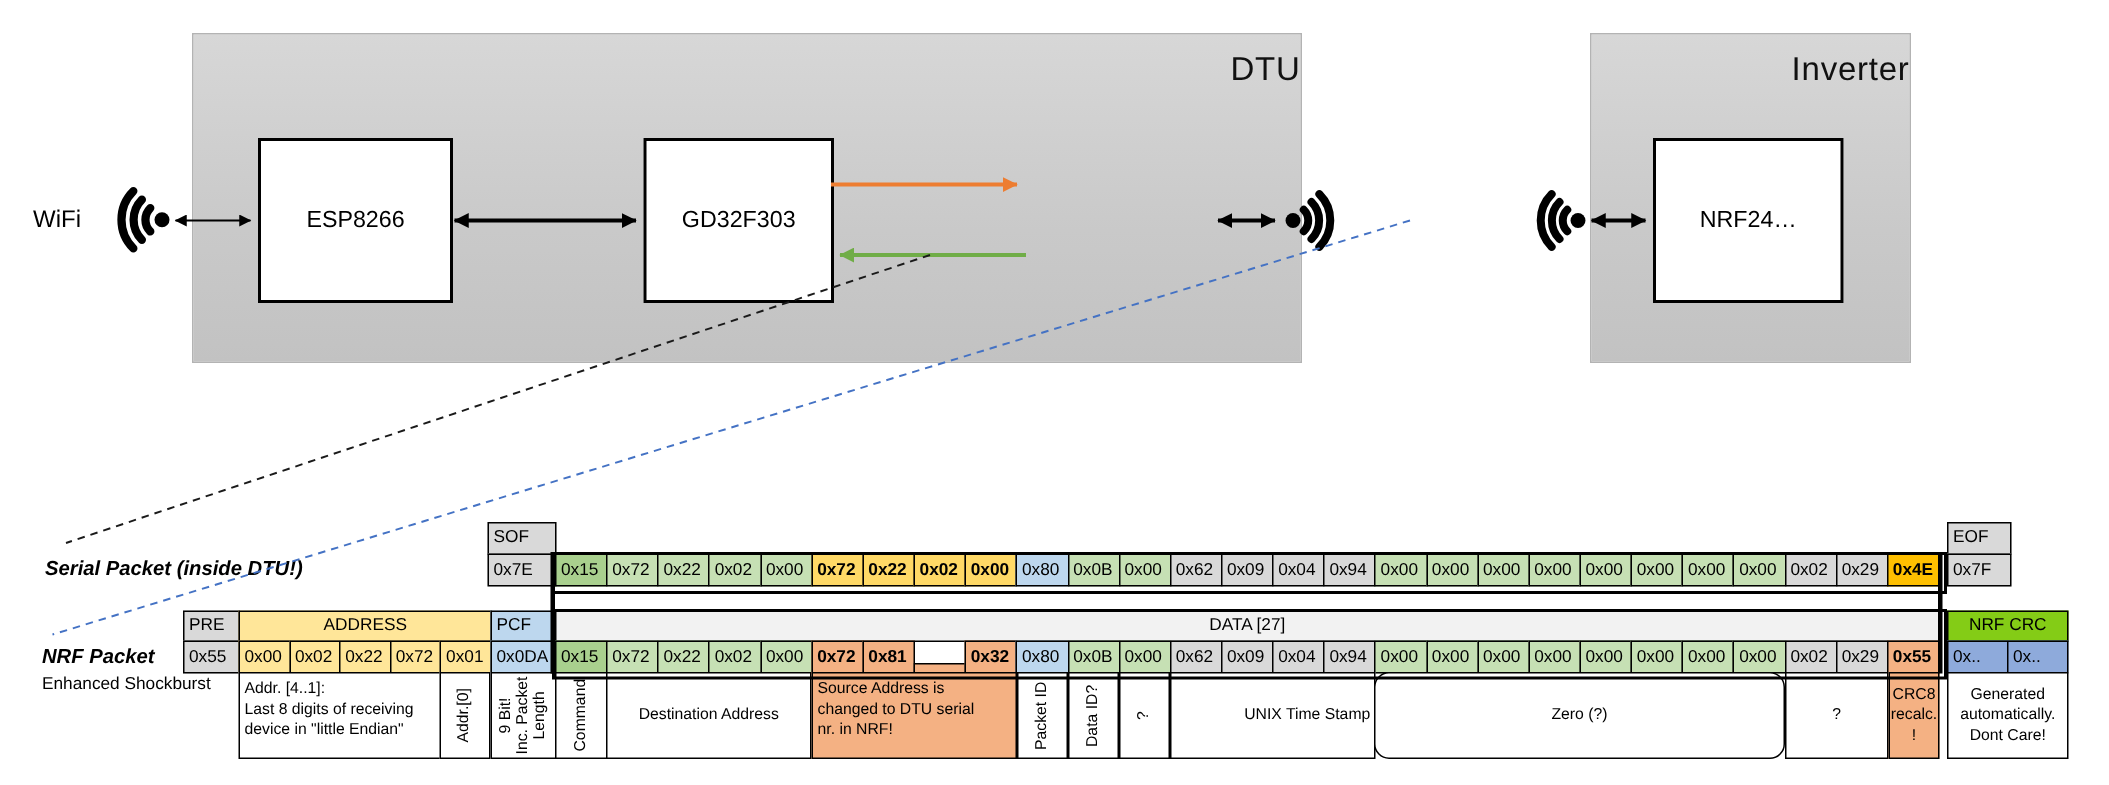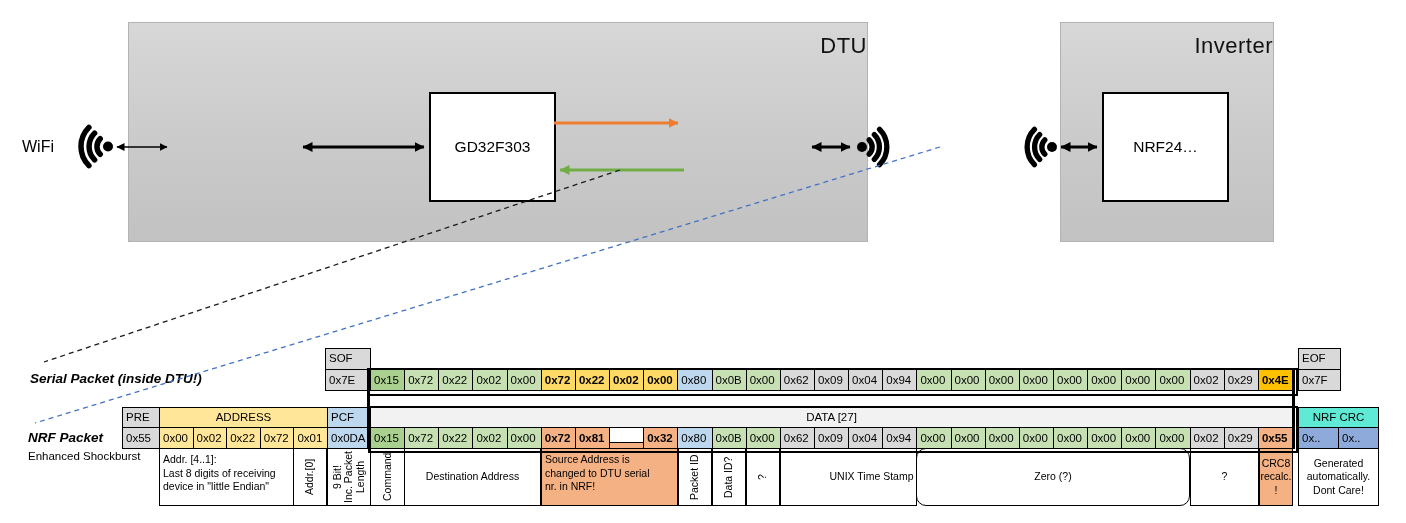--- a/index.html
+++ b/index.html
@@ -36,20 +36,21 @@
 
 <div id="stage">
 
   <div class="gbox" style="left:128px;top:22px;width:738px;height:218px;">
     <div class="gtitle">DTU</div>
   </div>
   <div class="gbox" style="left:1060px;top:22px;width:212px;height:218px;">
     <div class="gtitle">Inverter</div>
   </div>
 
+  <div class="cbox" style="left:172px;top:92px;width:126px;height:106px;">ESP8266</div>
   <div class="cbox" style="left:429px;top:92px;width:123px;height:106px;">GD32F303</div>
   <div class="cbox" style="left:1102px;top:92px;width:123px;height:106px;">NRF24…</div>
 
   <div class="wifi-label" style="left:22px;top:138px;">WiFi</div>
 
   <div class="plabel" style="left:30px;top:371px;">Serial Packet (inside DTU!)</div>
   <div class="plabel" style="left:28px;top:430px;">NRF Packet</div>
   <div class="slabel" style="left:28px;top:450px;">Enhanced Shockburst</div>
 
   <div id="cells">
@@ -115,21 +116,21 @@
       <div class="cell" style="left: 950.55px; top: 427px; width: 35.2px; height: 22px; background: rgb(198, 224, 180);">0x00</div>
       <div class="cell" style="left: 984.7px; top: 427px; width: 35.2px; height: 22px; background: rgb(198, 224, 180);">0x00</div>
       <div class="cell" style="left: 1018.85px; top: 427px; width: 35.2px; height: 22px; background: rgb(198, 224, 180);">0x00</div>
       <div class="cell" style="left: 1053px; top: 427px; width: 35.2px; height: 22px; background: rgb(198, 224, 180);">0x00</div>
       <div class="cell" style="left: 1087.15px; top: 427px; width: 35.2px; height: 22px; background: rgb(198, 224, 180);">0x00</div>
       <div class="cell" style="left: 1121.3px; top: 427px; width: 35.2px; height: 22px; background: rgb(198, 224, 180);">0x00</div>
       <div class="cell" style="left: 1155.45px; top: 427px; width: 35.2px; height: 22px; background: rgb(198, 224, 180);">0x00</div>
       <div class="cell" style="left: 1189.6px; top: 427px; width: 35.2px; height: 22px; background: rgb(217, 217, 217);">0x02</div>
       <div class="cell" style="left: 1223.75px; top: 427px; width: 35.2px; height: 22px; background: rgb(217, 217, 217);">0x29</div>
       <div class="cell bold" style="left: 1257.9px; top: 427px; width: 35.2px; height: 22px; background: rgb(244, 177, 131);">0x55</div>
-      <div class="cell c" style="left: 1298px; top: 407px; width: 81px; height: 20.5px; background: #5eead4;">NRF CRC</div>
+      <div class="cell c" style="left: 1298px; top: 407px; width: 81px; height: 20.5px; background: #84cc16;">NRF CRC</div>
       <div class="cell" style="left: 1298px; top: 427px; width: 41px; height: 22px; background: rgb(142, 170, 219);">0x..</div>
       <div class="cell" style="left: 1338px; top: 427px; width: 41px; height: 22px; background: rgb(142, 170, 219);">0x..</div>
       <div class="cell ann left" style="left: 159px; top: 448px; width: 168px; height: 58px; background: rgb(255, 255, 255);">Addr. [4..1]:
 Last 8 digits of receiving
 device in "little Endian"</div>
       <div class="cell ann v" style="left: 293px; top: 448px; width: 34px; height: 58px; background: rgb(255, 255, 255);">Addr.[0]</div>
       <div class="cell ann v" style="left: 327px; top: 448px; width: 44px; height: 58px; background: rgb(255, 255, 255);">9 Bit!
 Inc. Packet
 Length</div>
       <div class="cell ann v" style="left: 370px; top: 448px; width: 35px; height: 58px; background: rgb(255, 255, 255);">Command</div>

